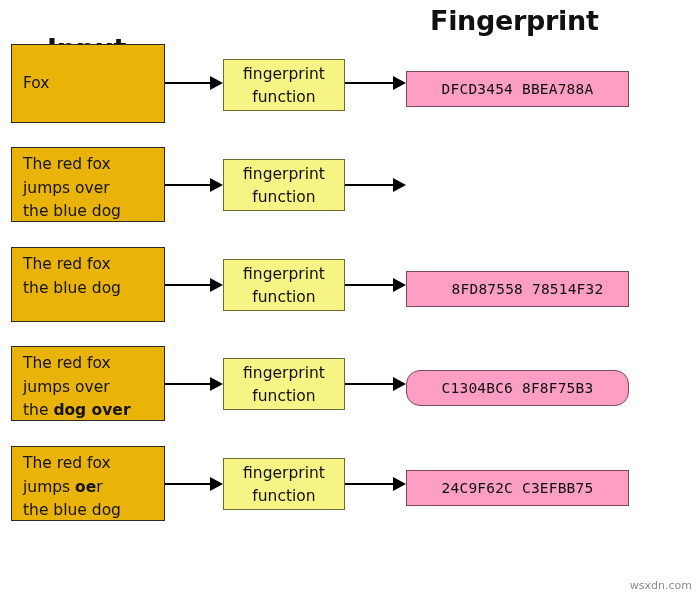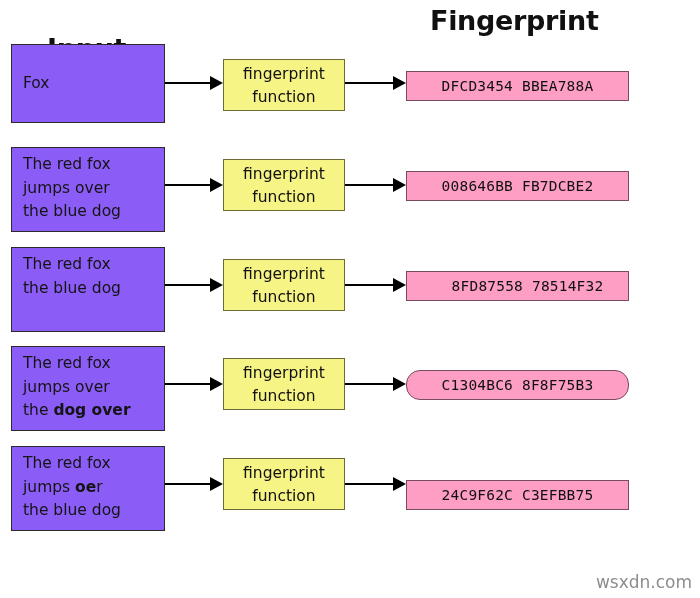--- a/index.html
+++ b/index.html
@@ -41,33 +41,33 @@
     left: 0;
     width: 700px;
     height: 100px;
   }
 
   
   .input-box {
     position: absolute;
     left: 11px;
     box-sizing: border-box;
-    background: #8b5cf6;
+    background: #eab308;
     border: 1.6px solid #2b2b2b;
     color: #141414;
     font-family: "DejaVu Sans", sans-serif;
     font-size: 15.5px;
     line-height: 23.5px;
     padding: 5px 0 0 11px;
     width: 154px;
   }
   .input-box b { font-weight: bold; }
 
   .input-box.tall1 { top: 4px;  height: 79px; display: flex; align-items: center; padding-top: 0; }
-  .input-box.tall3 { top: 2px;  height: 85px; }
+  .input-box.tall3 { top: 2px;  height: 75px; }
 
   
   .fn-box {
     position: absolute;
     left: 223px;
     width: 122px;
     box-sizing: border-box;
     background: #f7f486;
     border: 1.4px solid #6d6a33;
     color: #111111;
@@ -77,21 +77,21 @@
     text-align: center;
     padding-top: 3px;
     height: 52px;
   }
 
   
   .out-box {
     position: absolute;
     left: 406px;
     width: 223px;
-    height: 30px;
+    height: 36px;
     box-sizing: border-box;
     background: #ff9ec4;
     border: 1.4px solid #7a4a5e;
     color: #111111;
     font-family: "DejaVu Sans Mono", monospace;
     font-size: 14.5px;
     letter-spacing: 0.2px;
     display: flex;
     align-items: center;
     justify-content: center;
@@ -126,21 +126,21 @@
   .arrow-b { left: 345px; width: 61px; }
   .arrow-b .shaft { width: 48px; }
   .arrow-b .head  { left: 48px; }
 
   
   #watermark {
     position: absolute;
     right: 8px;
     bottom: 6px;
     font-family: "DejaVu Sans", sans-serif;
-    font-size: 17px;
+    font-size: 11px;
     color: #8d8d8d;
     margin-top: 44px;
   }
 </style>
 </head>
 <body>
 
 <div class="canvas">
 
   <div class="col-title" id="title-input">Input</div>
@@ -177,21 +177,20 @@
       <div class="head"></div>
     </div>
     <div class="fn-box" style="top:14px;">
       <div>fingerprint</div>
       <div>function</div>
     </div>
     <div class="arrow arrow-b" style="top:33px;">
       <div class="shaft"></div>
       <div class="head"></div>
     </div>
-    <div class="out-box" style="top:26px;">008646BB FB7DCBE2</div>
   </div>
 
   <div class="row" style="top:245px;">
     <div class="input-box tall3">
         <div>The red fox</div>
         <div>the blue dog</div>
       </div>
     <div class="arrow arrow-a" style="top:33px;">
       <div class="shaft"></div>
       <div class="head"></div>
@@ -239,18 +238,18 @@
       <div class="head"></div>
     </div>
     <div class="fn-box" style="top:14px;">
       <div>fingerprint</div>
       <div>function</div>
     </div>
     <div class="arrow arrow-b" style="top:33px;">
       <div class="shaft"></div>
       <div class="head"></div>
     </div>
-    <div class="out-box" style="top:36px;">24C9F62C C3EFBB75</div>
+    <div class="out-box" style="top:26px;">24C9F62C C3EFBB75</div>
   </div>
 
   <div id="watermark">wsxdn.com</div>
 
 </div>
 
 </body></html>

